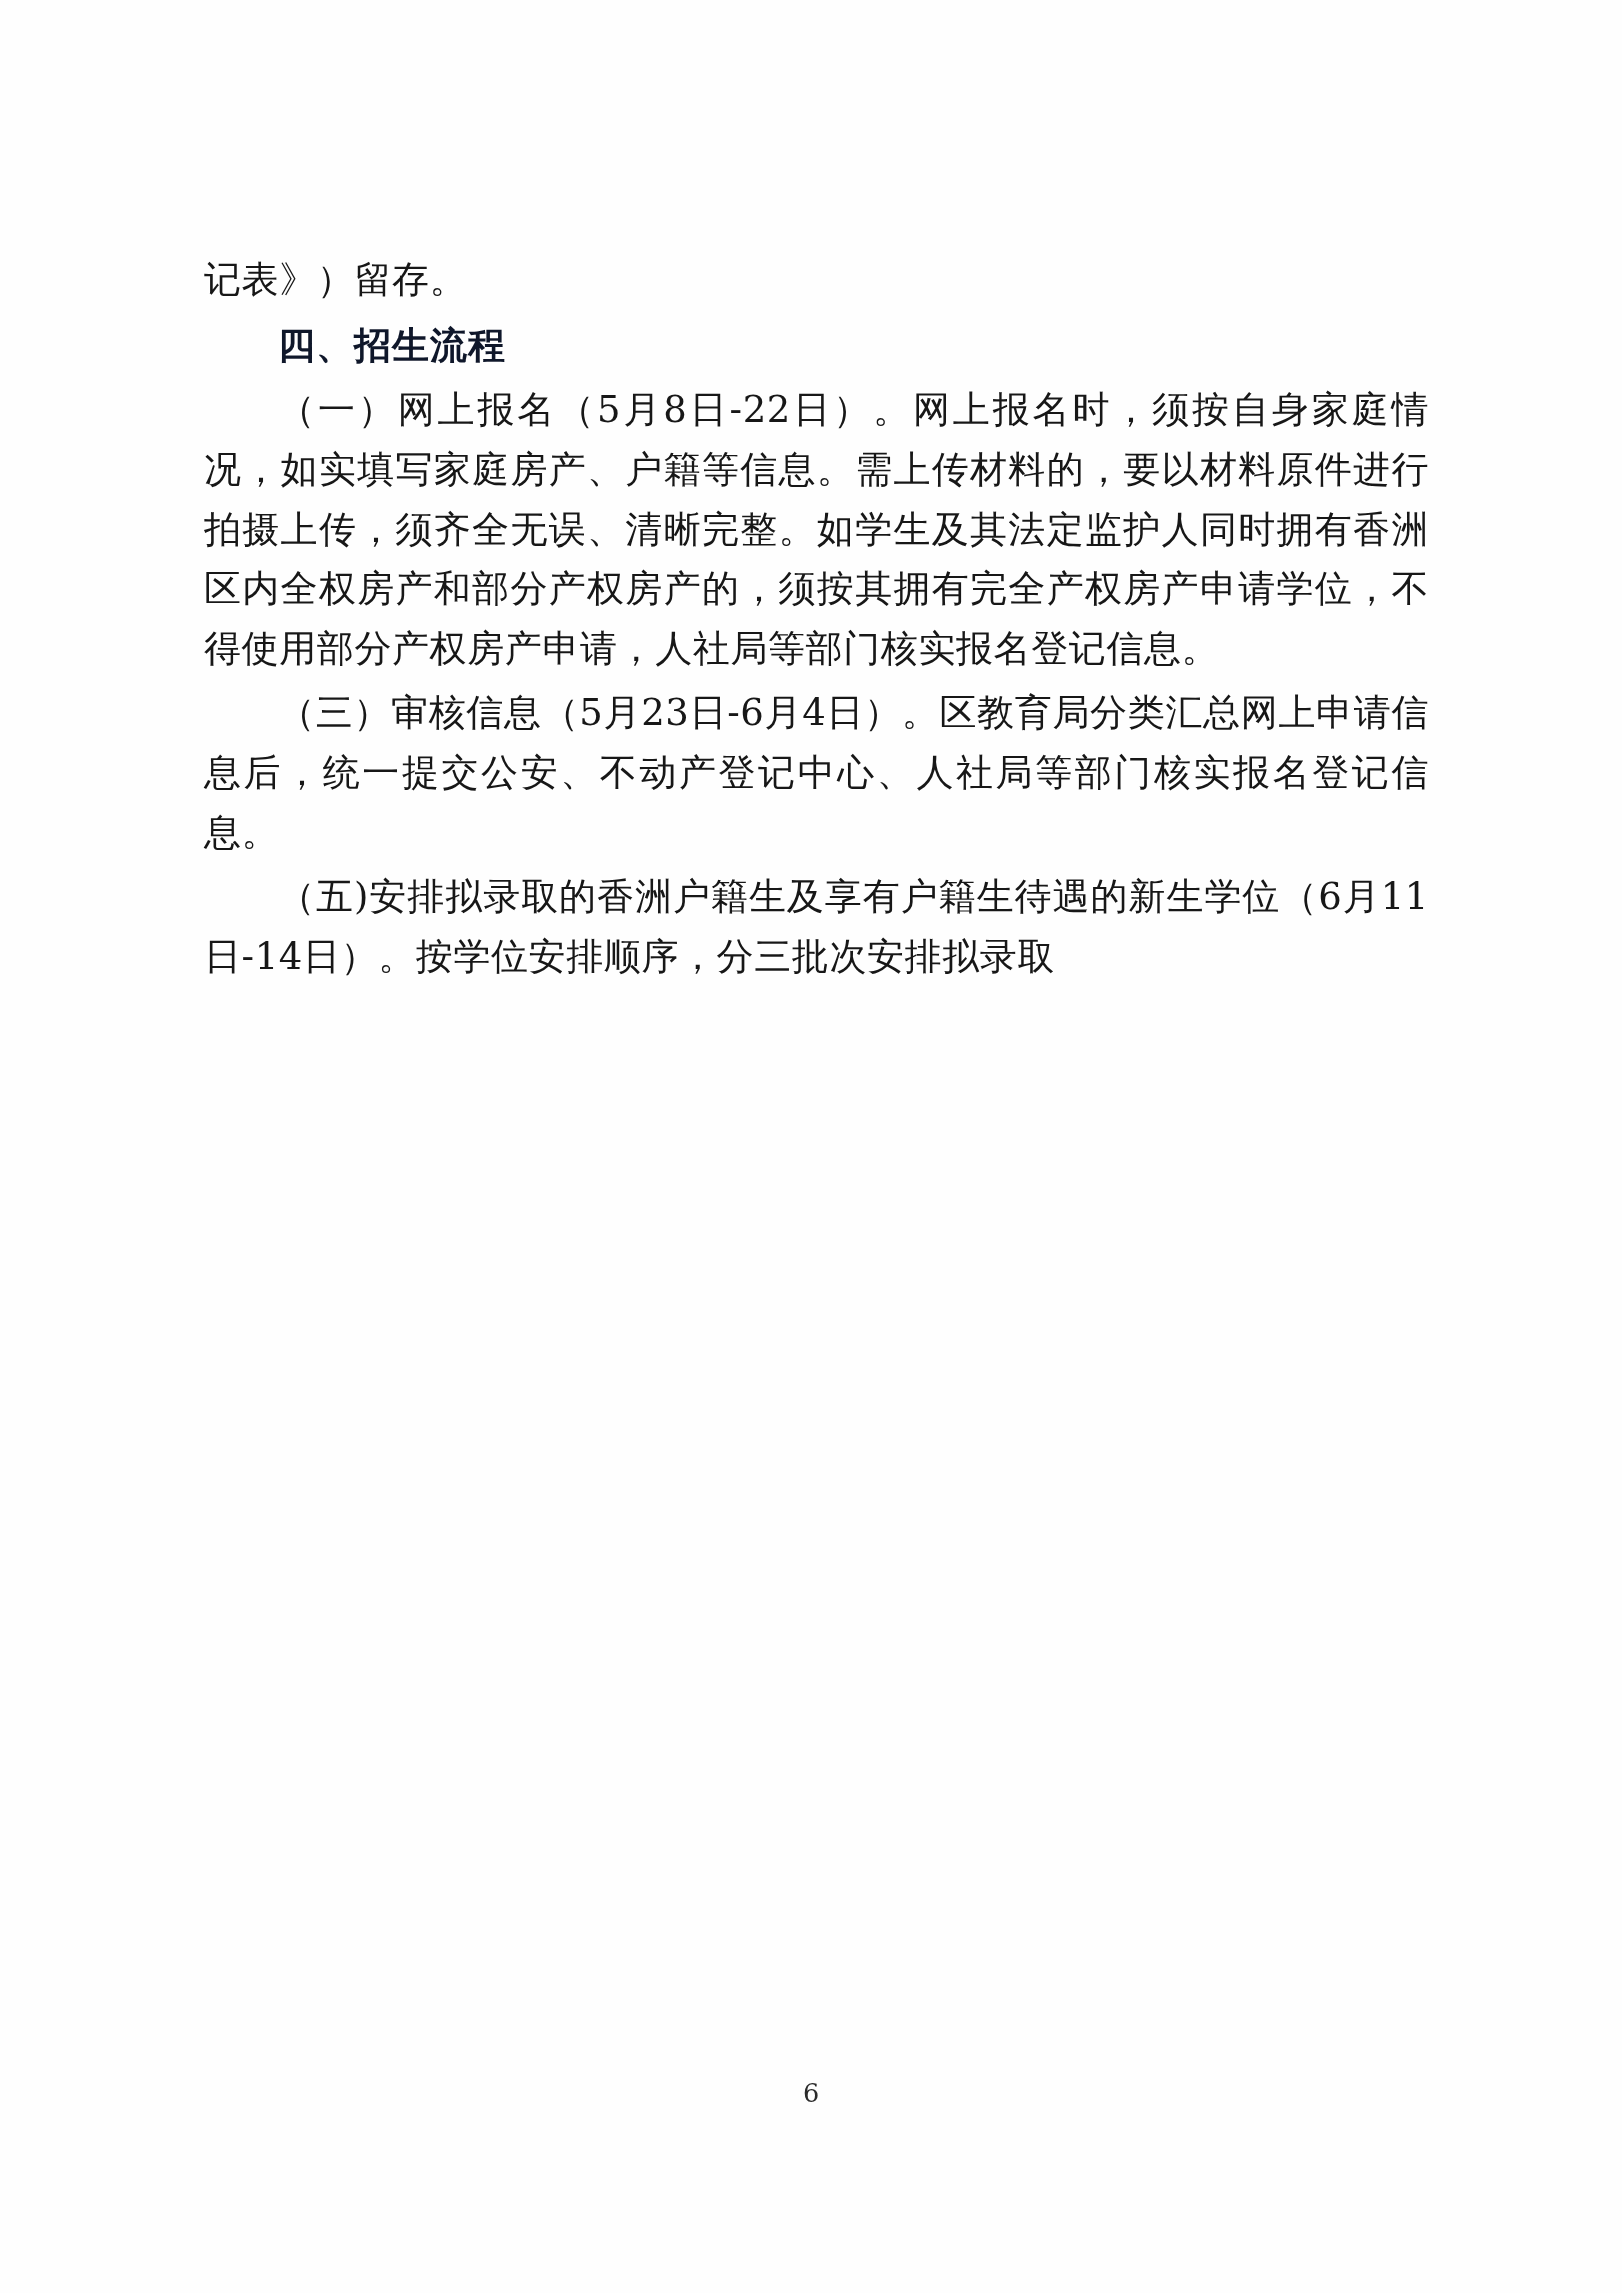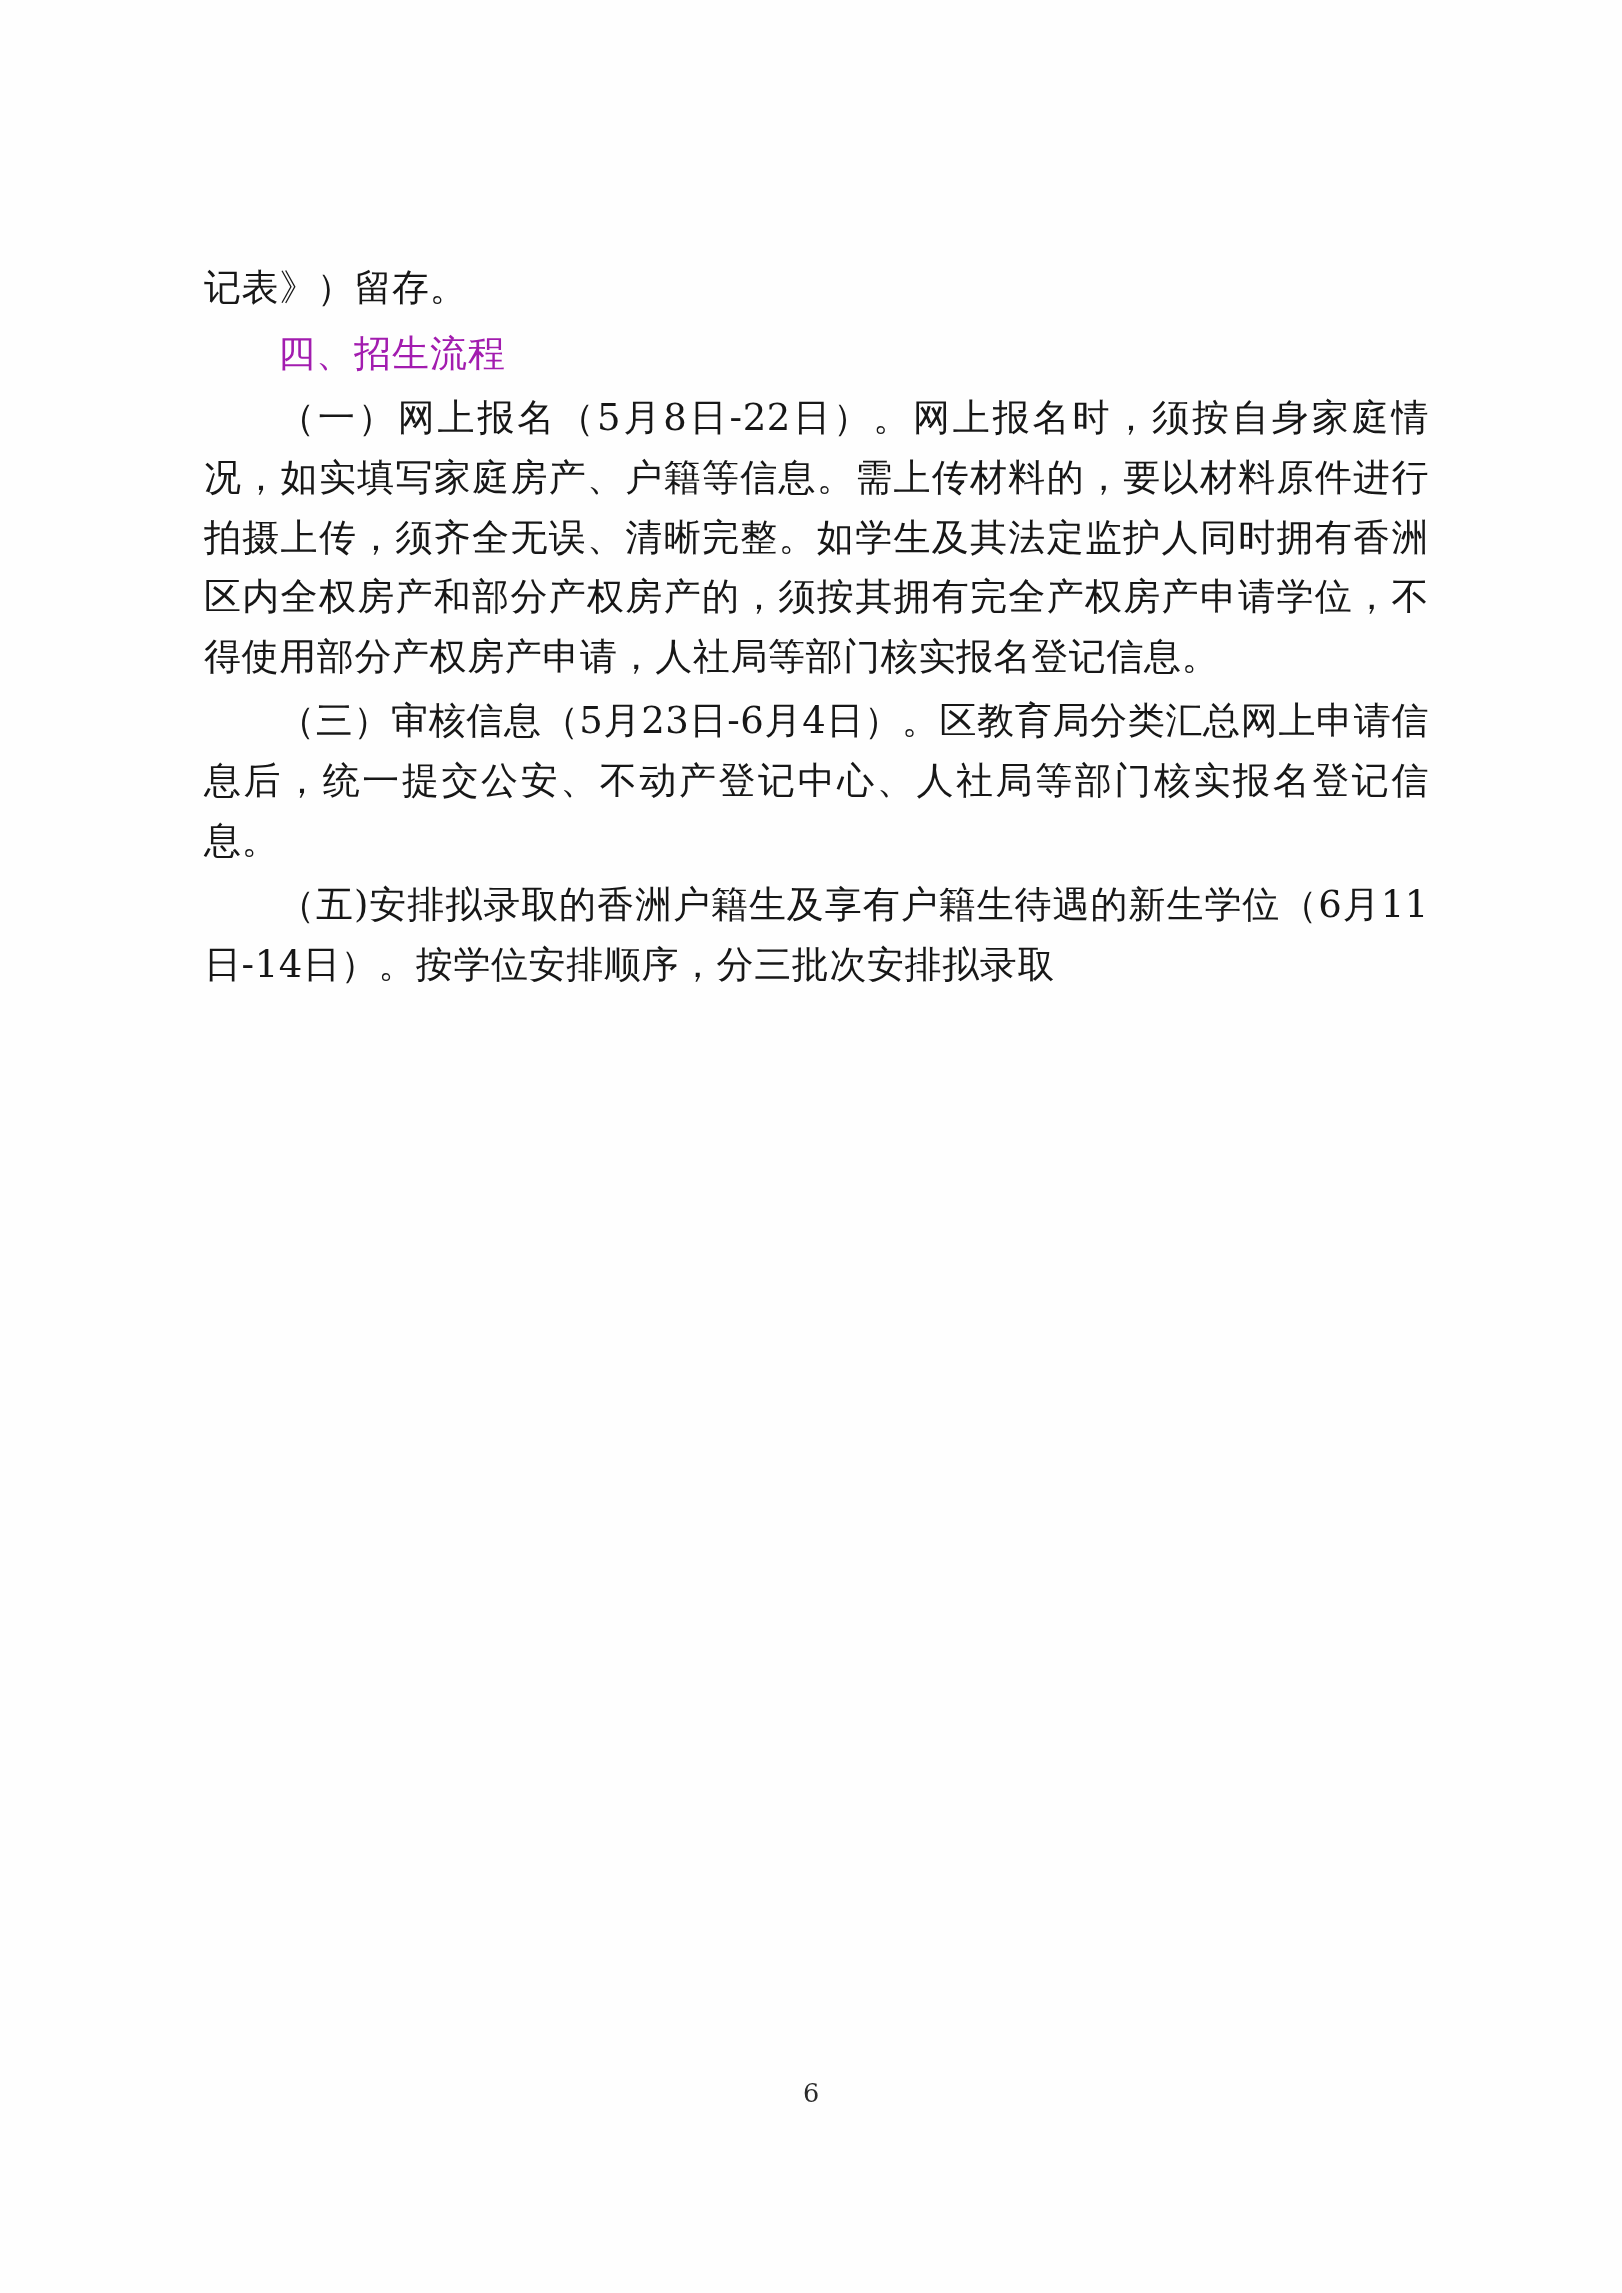--- a/index.html
+++ b/index.html
@@ -19,43 +19,43 @@
     position: absolute;
     left: 0;
     top: 0;
     width: 1622px;
     height: 2294px;
     background: #fefefe;
   }
   .content {
     position: absolute;
     left: 204px;
-    top: 258px;
+    top: 250px;
     width: 1225px;
   }
   .para {
     font-size: 37px;
     line-height: 1.62;
     text-align: justify;
     text-justify: inter-ideograph;
     margin: 0 0 3.9px 0;
     letter-spacing: 0.6px;
     color: #171717;
   }
   .indent {
     text-indent: 74px;
   }
   .heading {
     font-size: 37px;
     line-height: 1.62;
     text-indent: 74px;
     margin: 5.9px 0 3.9px 0;
     letter-spacing: 1px;
-    font-weight: 400;
-    color: #a21caf;
+    font-weight: 700;
+    color: #0f172a;
   }
   .bold-lead {
     font-weight: 400;
   }
   .page-number {
     position: absolute;
     left: 0;
     top: 2078px;
     width: 1622px;
     text-align: center;

